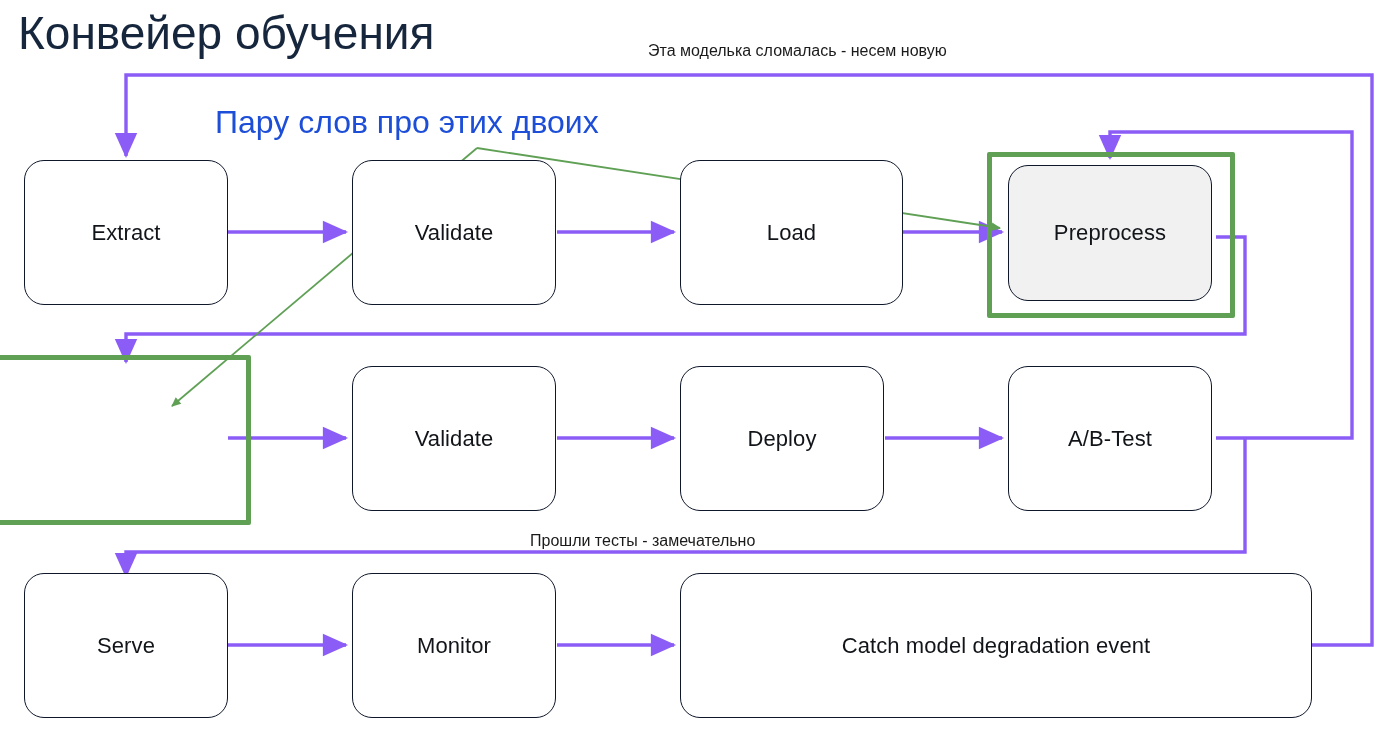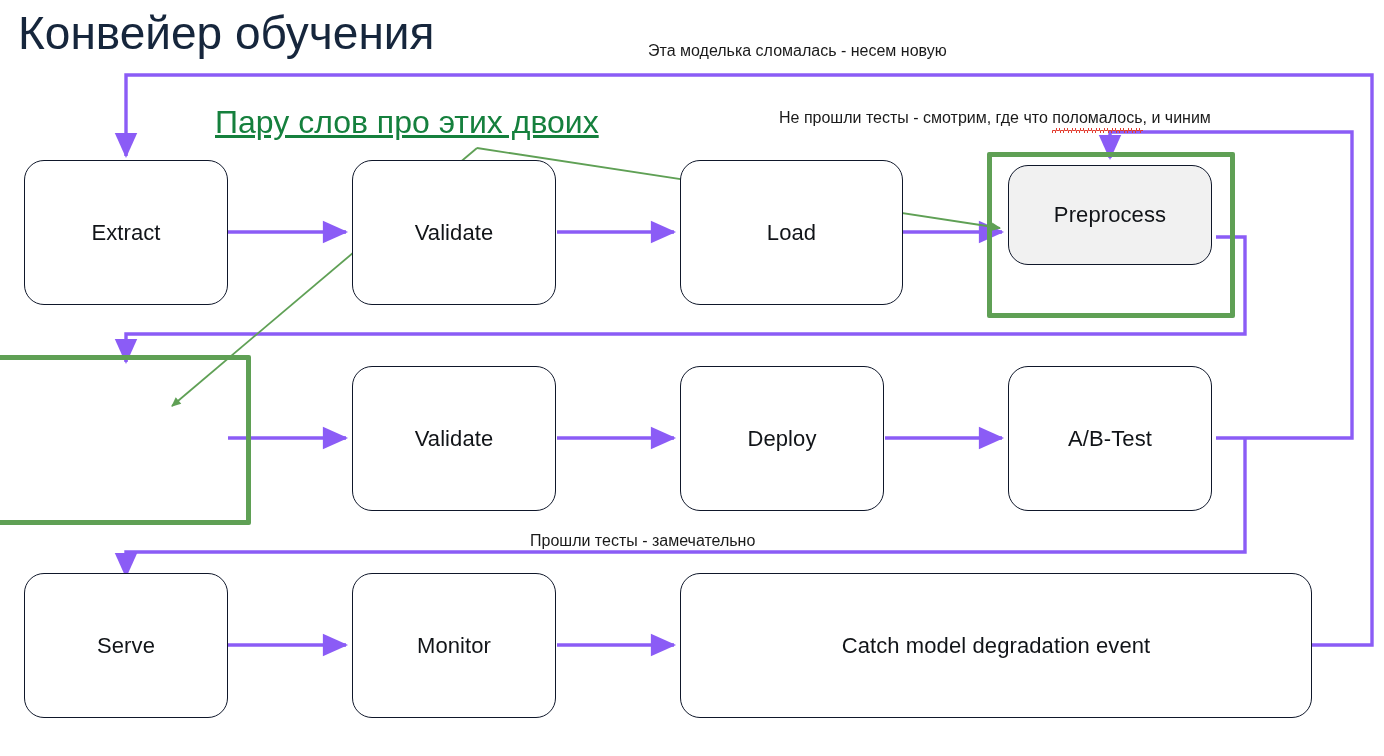--- a/index.html
+++ b/index.html
@@ -33,21 +33,21 @@
     background:transparent;
   }
 
   .page-title{
     position:absolute;left:18px;top:6px;
     font-size:46px;color:#16263c;letter-spacing:0px;
     white-space:nowrap;
   }
   .green-heading{
     position:absolute;
-    font-size:32px;color:#15803d;white-space:nowrap;text-decoration:underline;
+    font-size:32px;color:#1d4ed8;white-space:nowrap;
   }
   .anno{
     position:absolute;
     font-size:16px;color:#1a1a1a;white-space:nowrap;
   }
   .spell{
     position:relative;
   }
   .squiggle{
     position:absolute;left:0;right:0;bottom:-7px;height:5px;
@@ -109,21 +109,21 @@
   </div>
 
   <div class="node" style="left:352px;top:160px;width:204px;height:145px;">
     <span>Validate</span>
   </div>
 
   <div class="node" style="left:680px;top:160px;width:223px;height:145px;">
     <span>Load</span>
   </div>
 
-  <div class="node shaded" style="left:1008px;top:165px;width:204px;height:100px;">
+  <div class="node shaded" style="left:1008px;top:165px;width:204px;height:136px;">
     <span>Preprocess</span>
   </div>
 
 
   <div class="node" style="left:352px;top:366px;width:204px;height:145px;">
     <span>Validate</span>
   </div>
 
   <div class="node" style="left:680px;top:366px;width:204px;height:145px;">
     <span>Deploy</span>
@@ -144,19 +144,16 @@
   <div class="node" style="left:680px;top:573px;width:632px;height:145px;">
     <span>Catch model degradation event</span>
   </div>
 
   <div class="page-title">Конвейер обучения</div>
 
   <div class="green-heading" style="left:215px;top:104px;">Пару слов про этих двоих</div>
 
   <div class="anno" style="left:648px;top:42px;">Эта моделька сломалась - несем новую</div>
 
-  <div class="anno" style="left:779px;top:109px;">
-    <span>Не прошли тесты - смотрим, где что </span><span class="spell"><span>поломалось</span><span class="squiggle"></span></span><span>, и чиним</span>
-  </div>
 
   <div class="anno" style="left:530px;top:532px;">Прошли тесты - замечательно</div>
 
 </div>
 
 </body></html>

